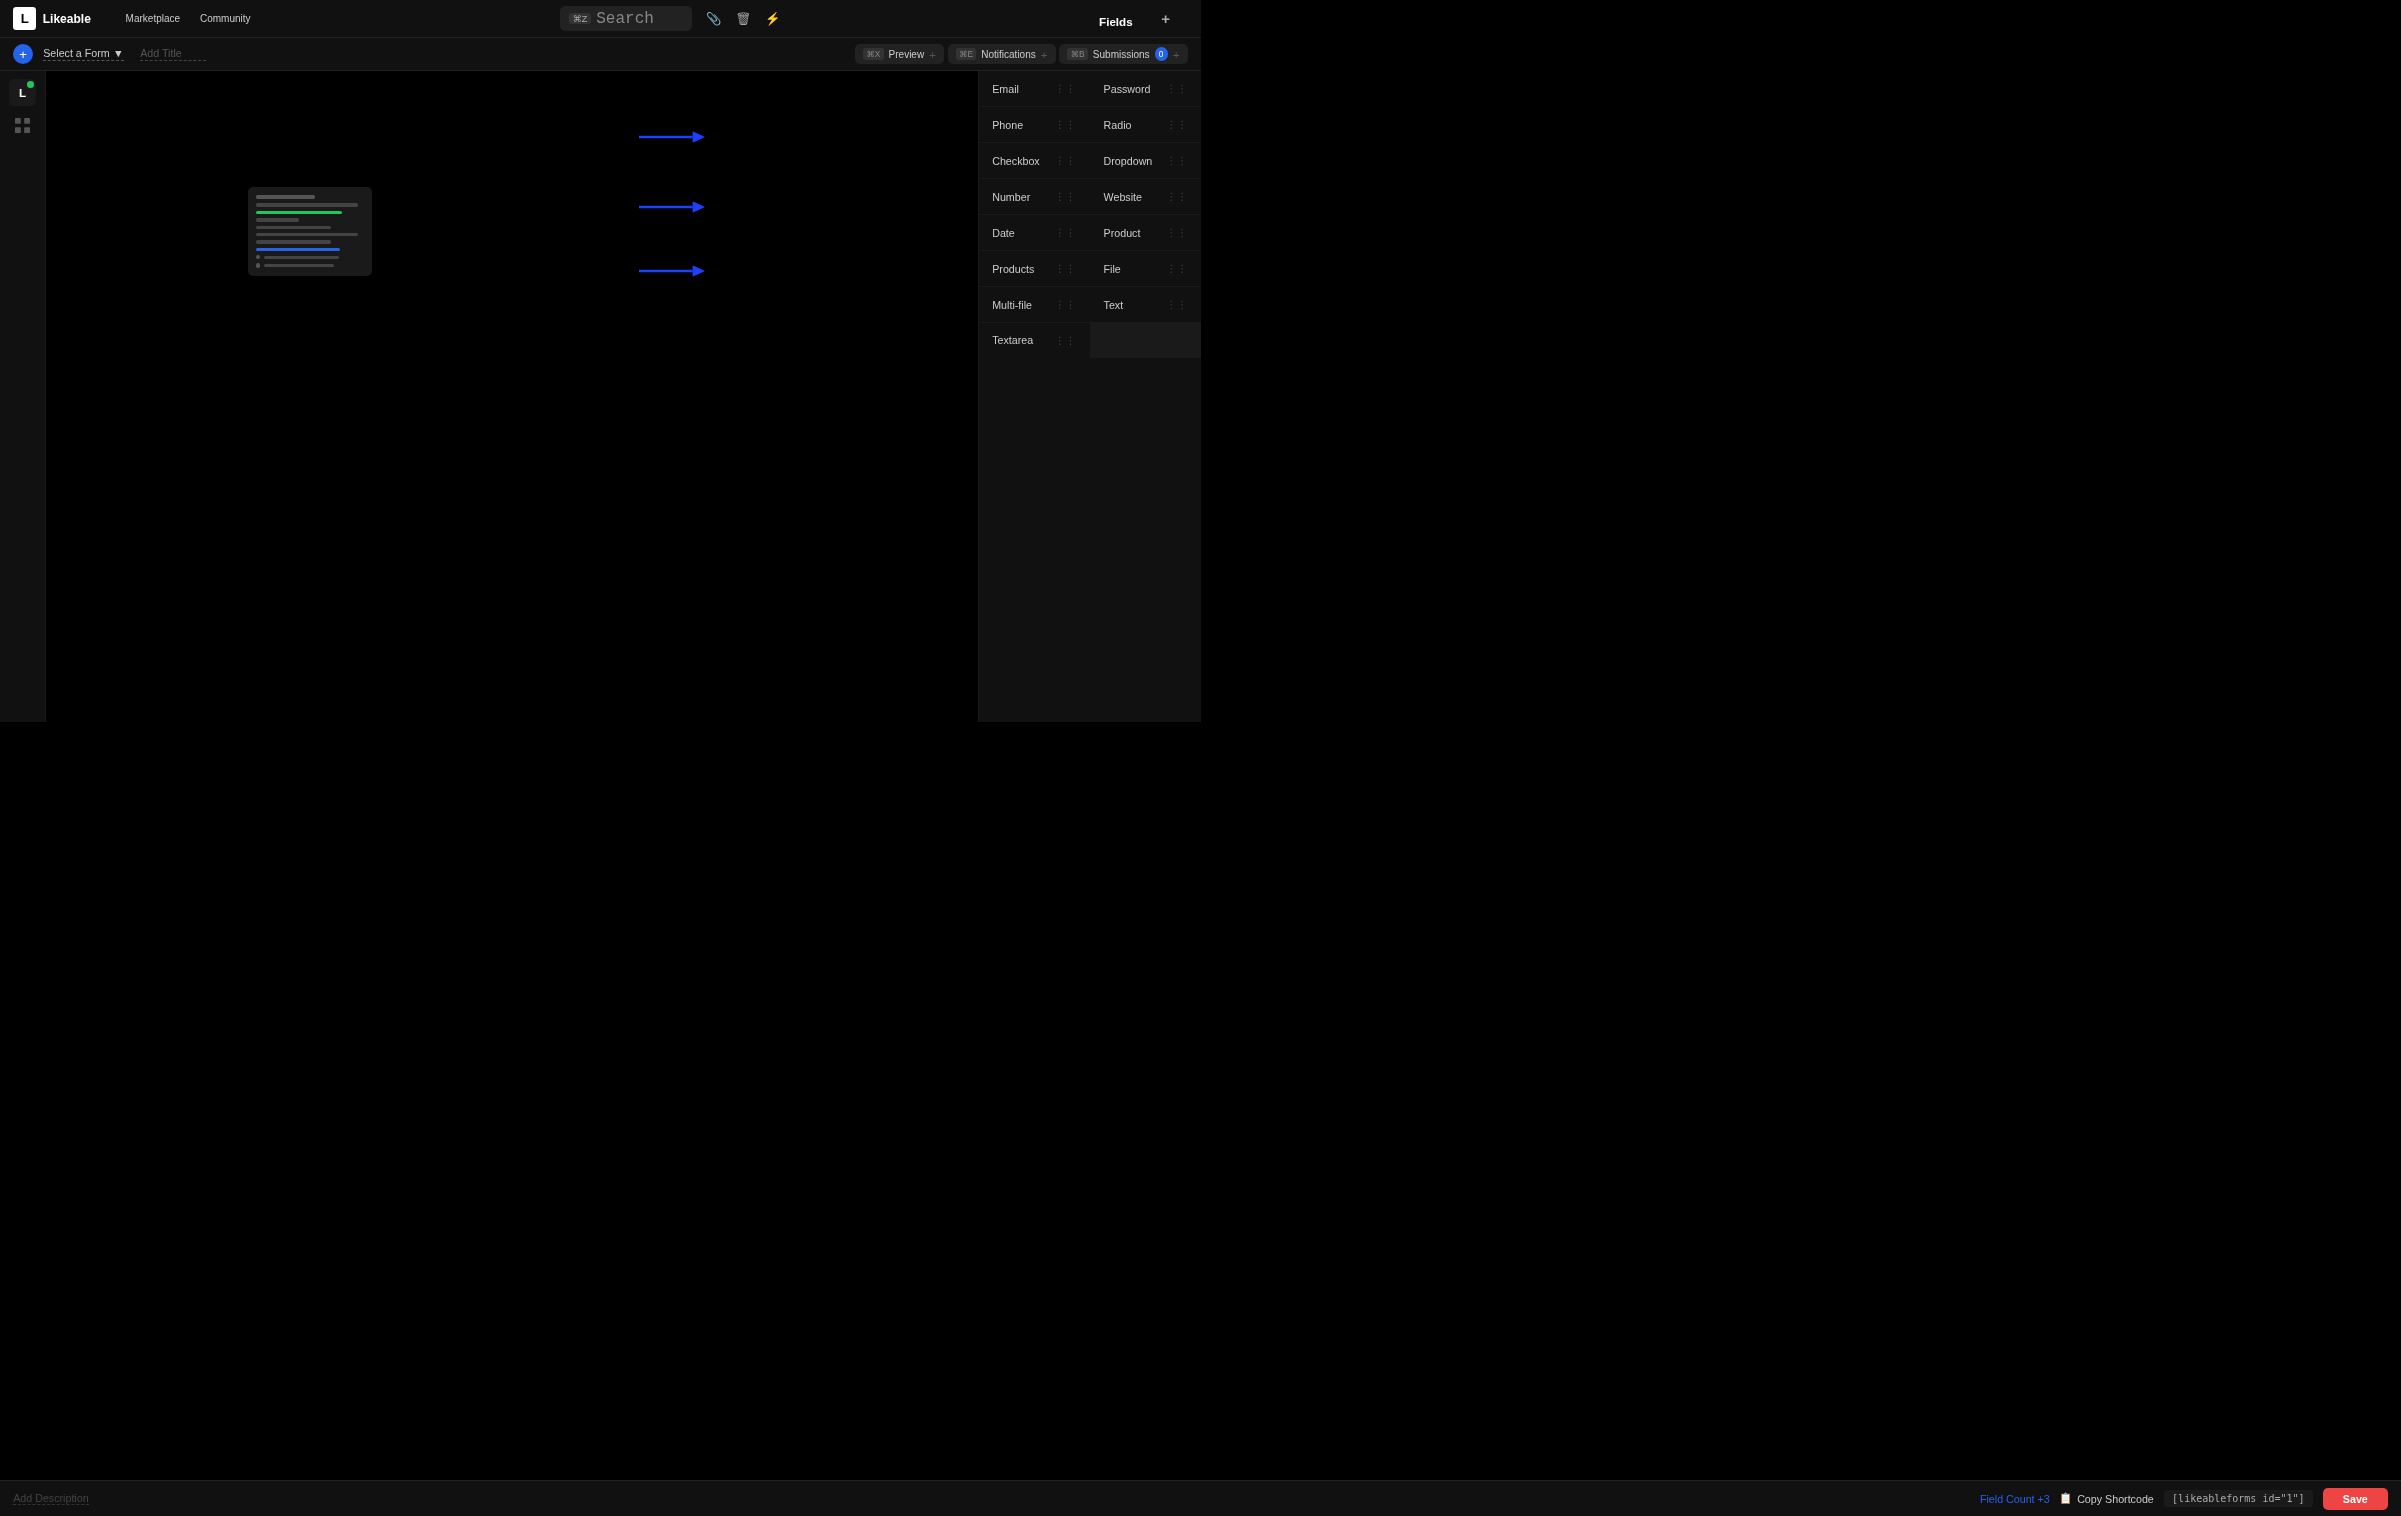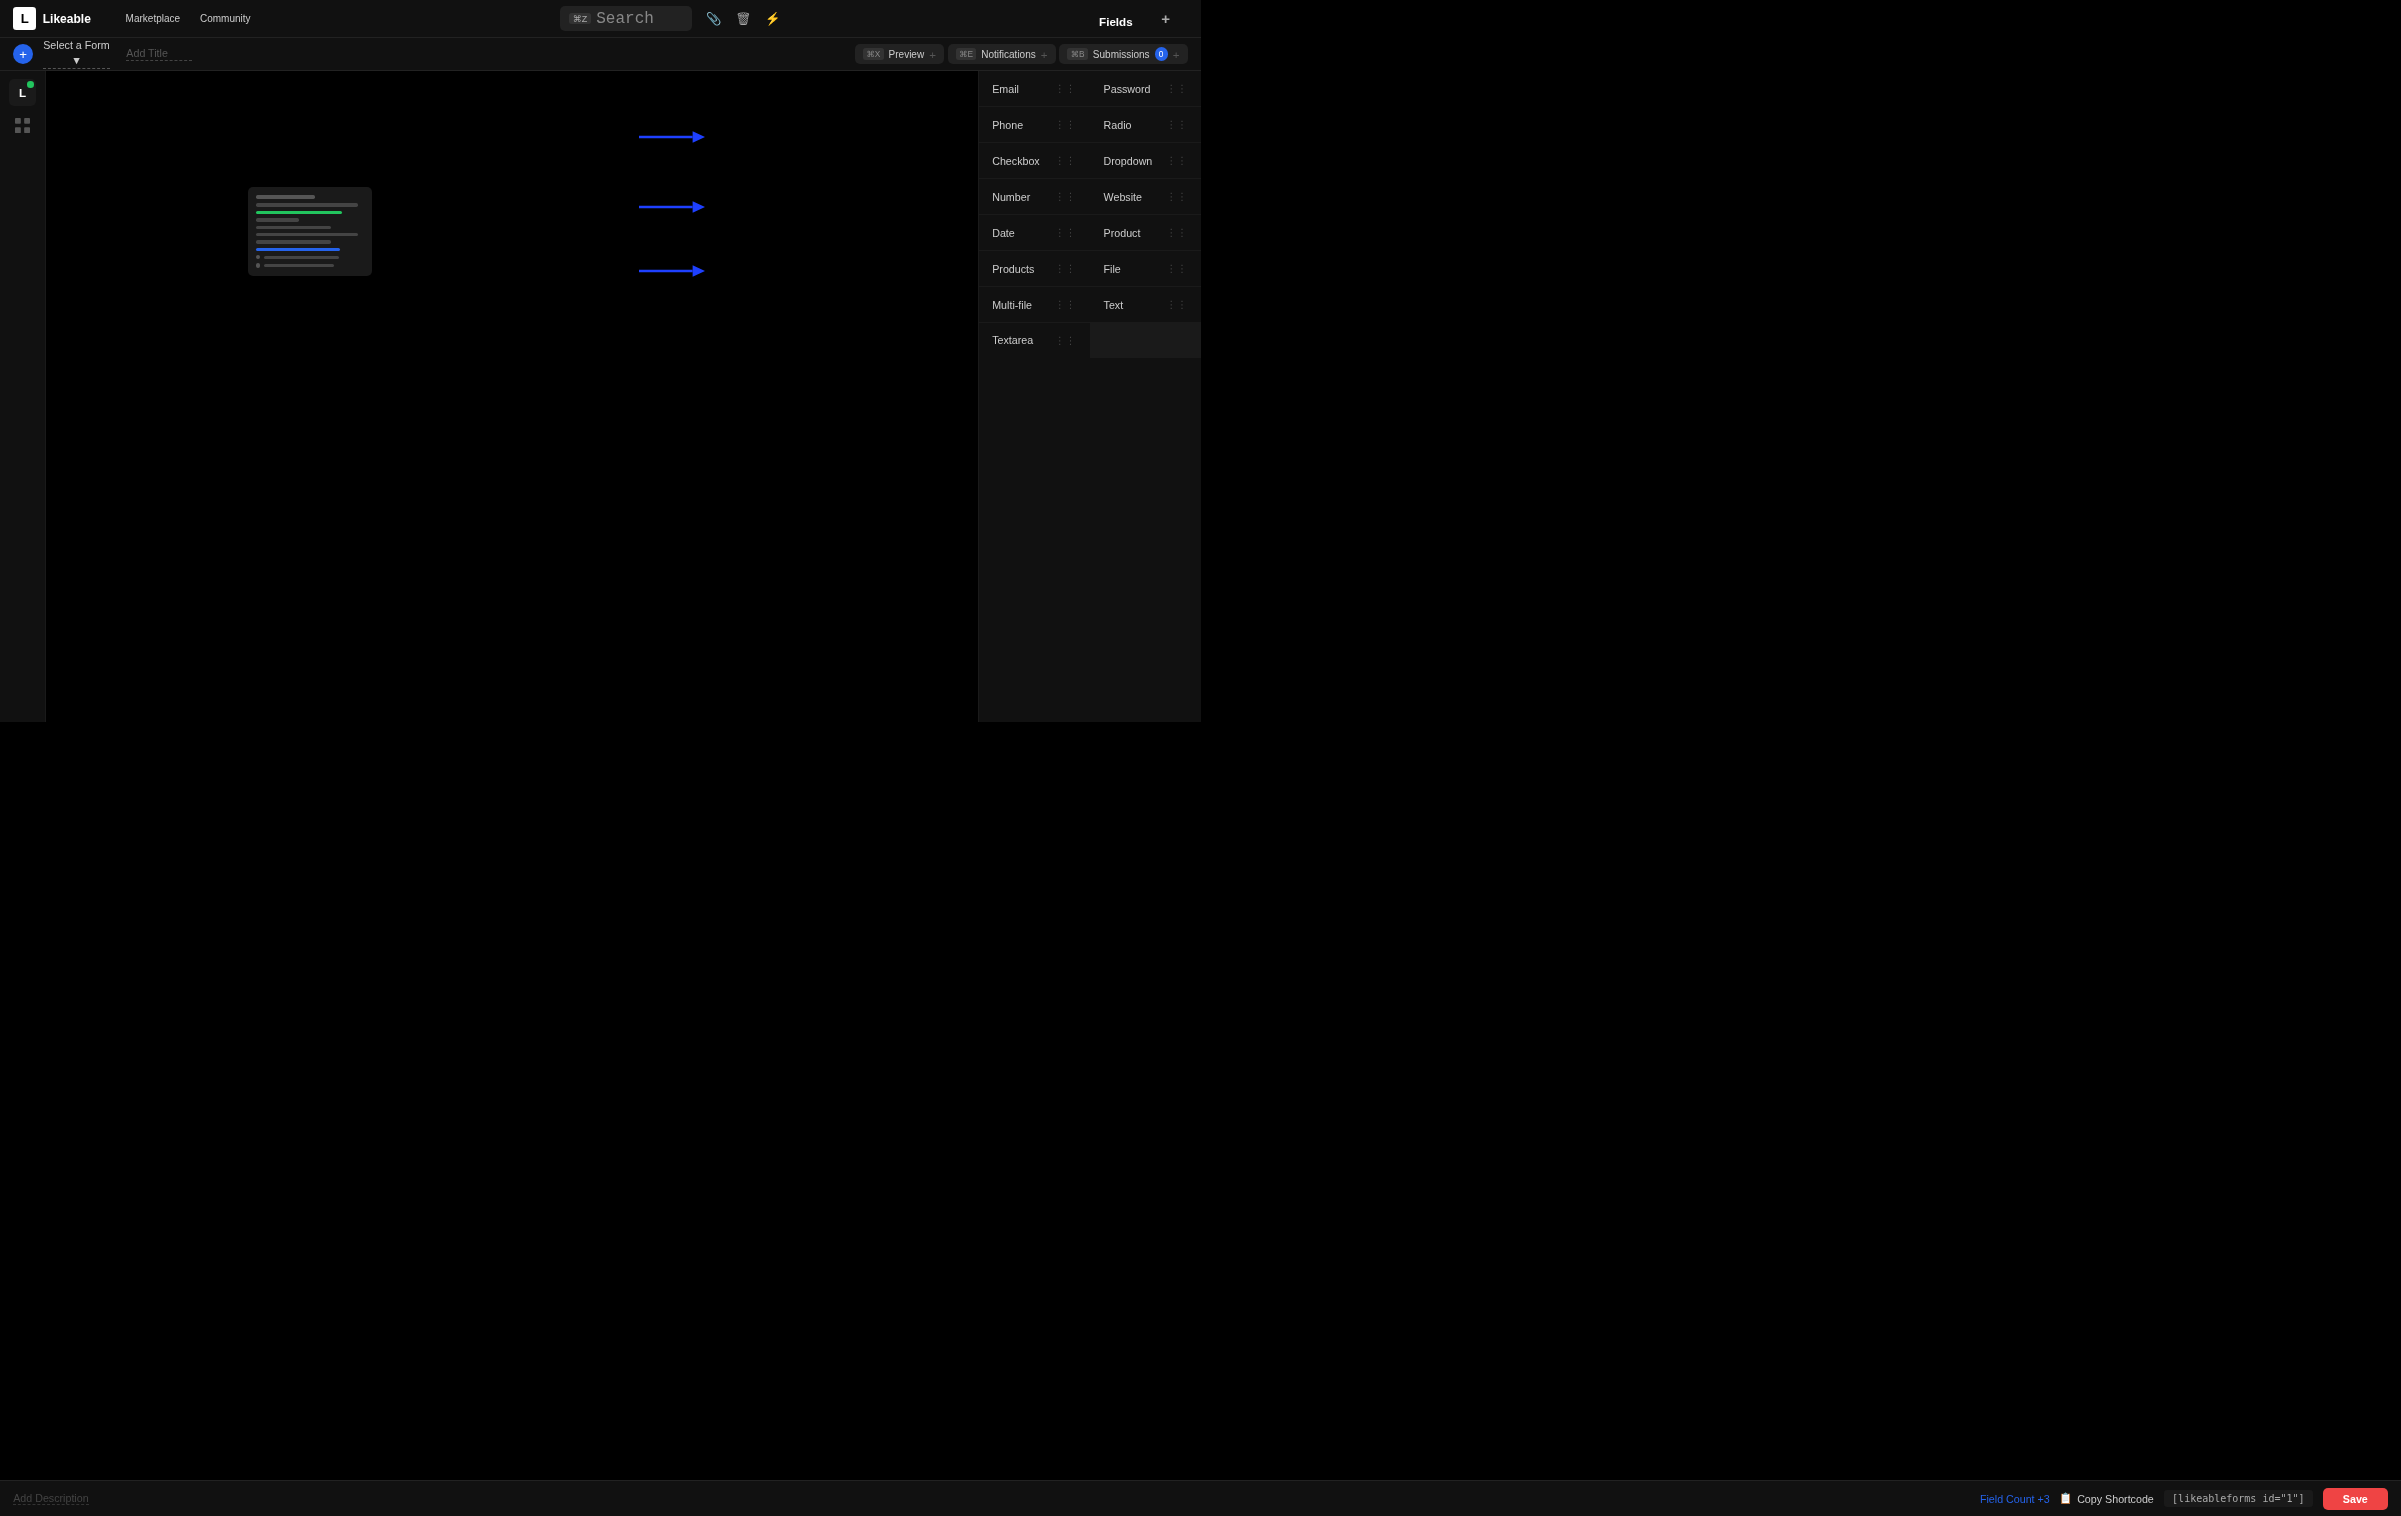--- a/index.html
+++ b/index.html
@@ -103,21 +103,20 @@
       border-radius: 50%;
       display: flex; align-items: center; justify-content: center;
       color: #fff; font-size: 13.2px; cursor: pointer;
     }
     .select-form {
       display: flex; align-items: center; gap: 3.3px;
       font-size: 10.7px; color: #ccc;
       border-bottom: 0.8px dashed #555;
       padding-bottom: 1.7px;
       cursor: pointer;
-      flex-direction: column;
     }
     .add-title {
       font-size: 10.7px; color: #555;
       border-bottom: 0.8px dashed #444;
       padding-bottom: 1.7px;
       margin-left: 6.6px;
       cursor: pointer;
       min-width: 66px;
     }
     .tab-group { display: flex; gap: 3.3px; margin-left: auto; }

